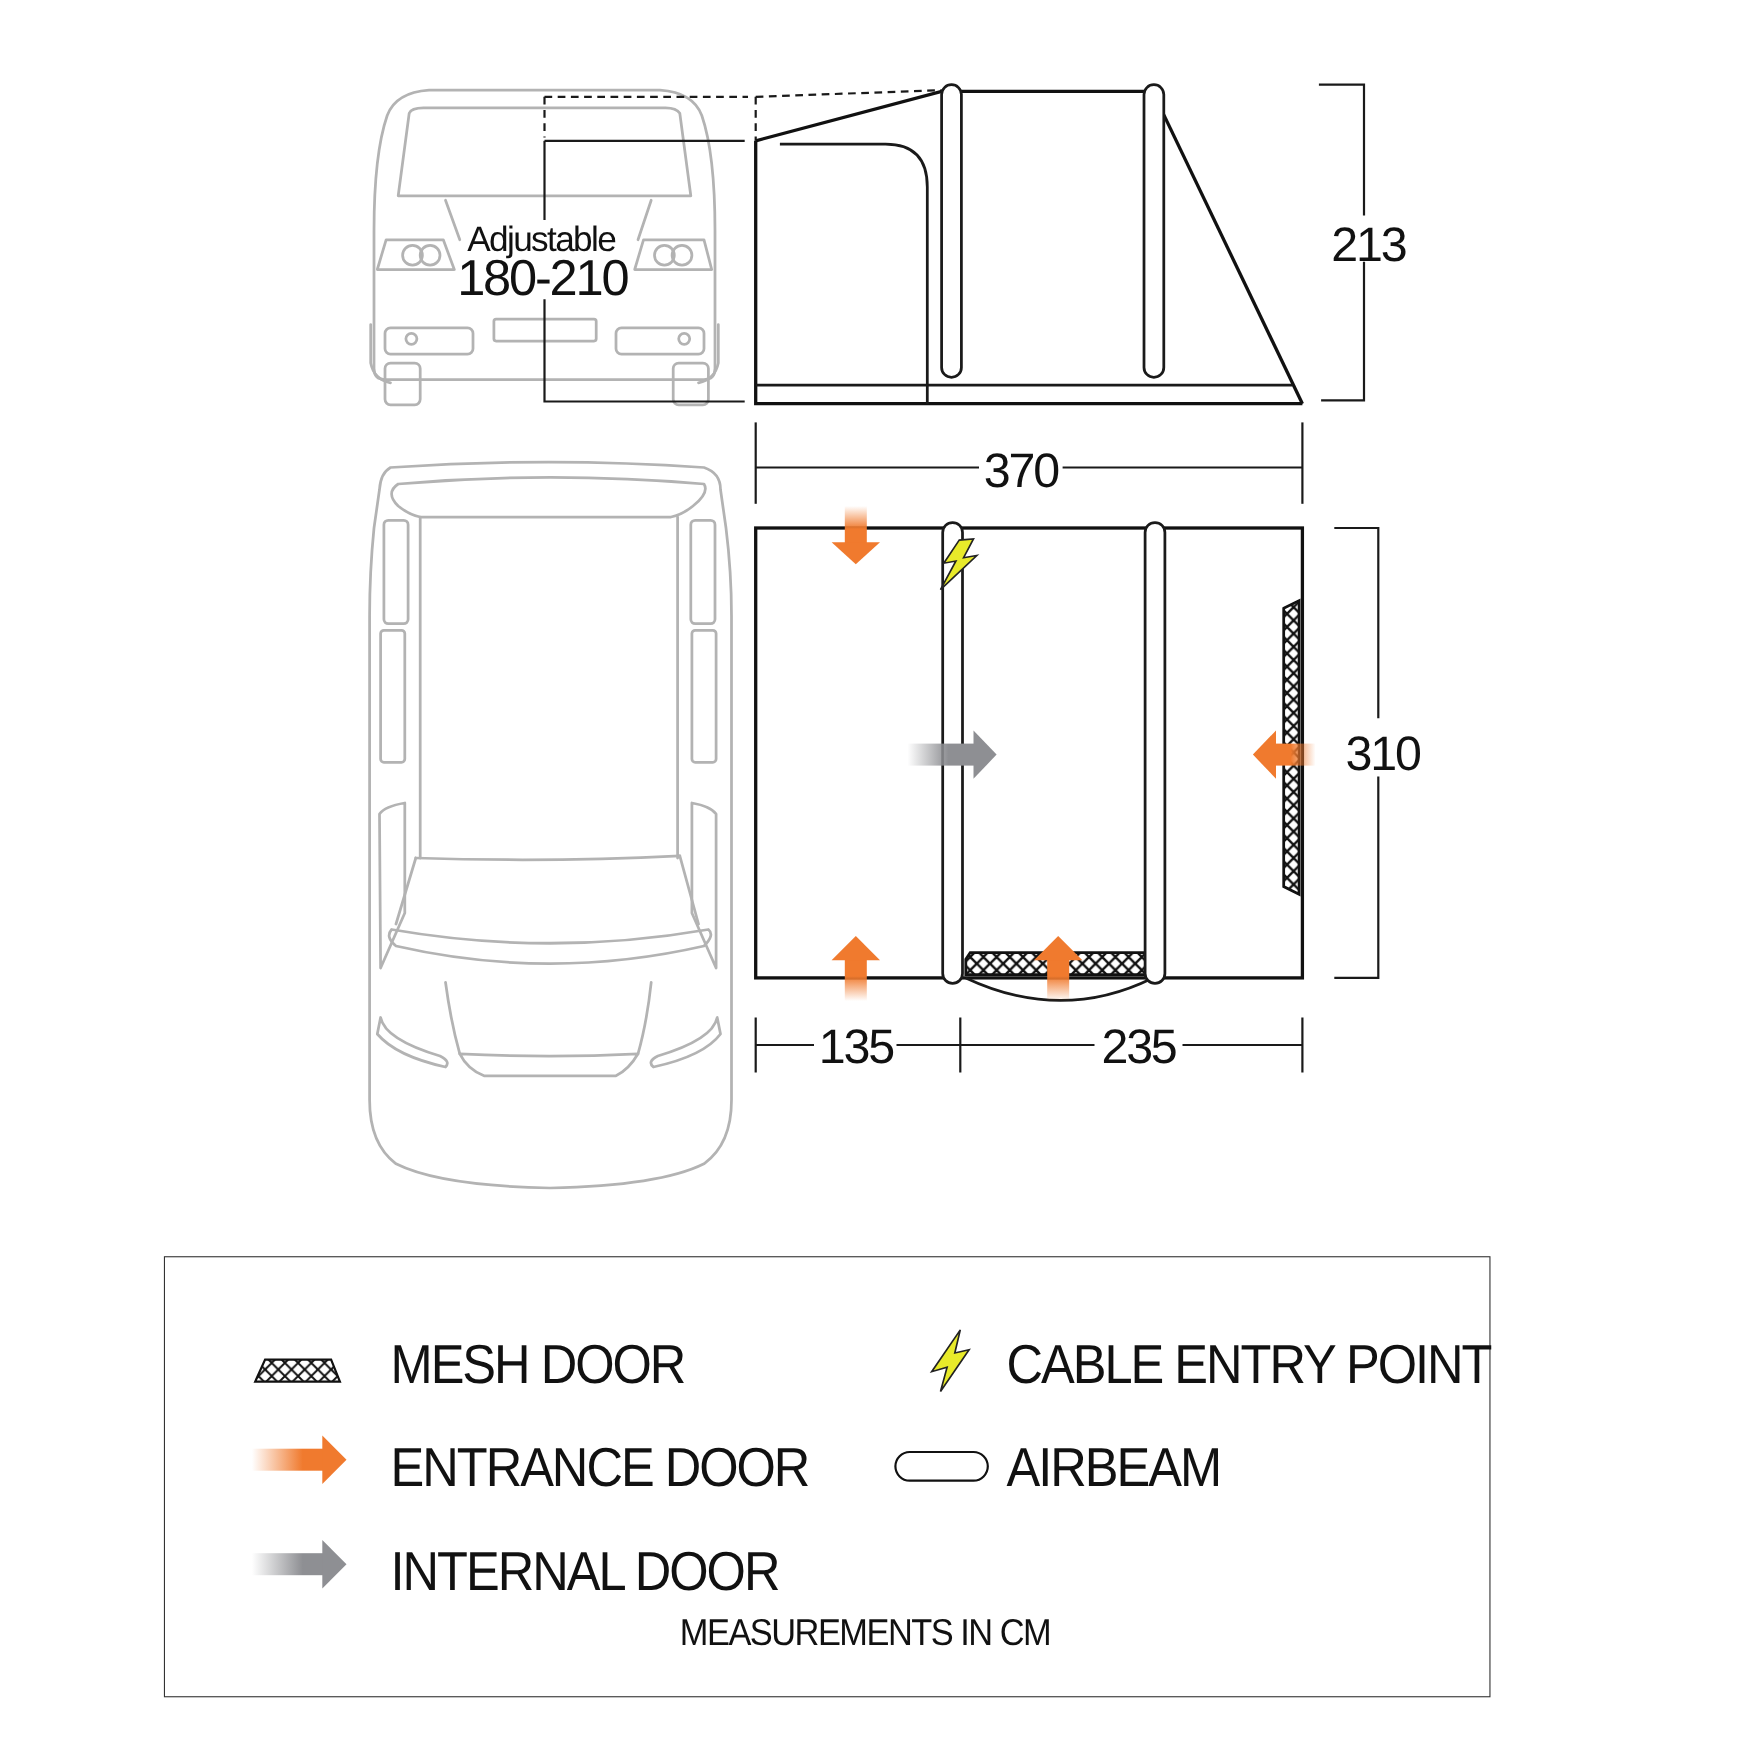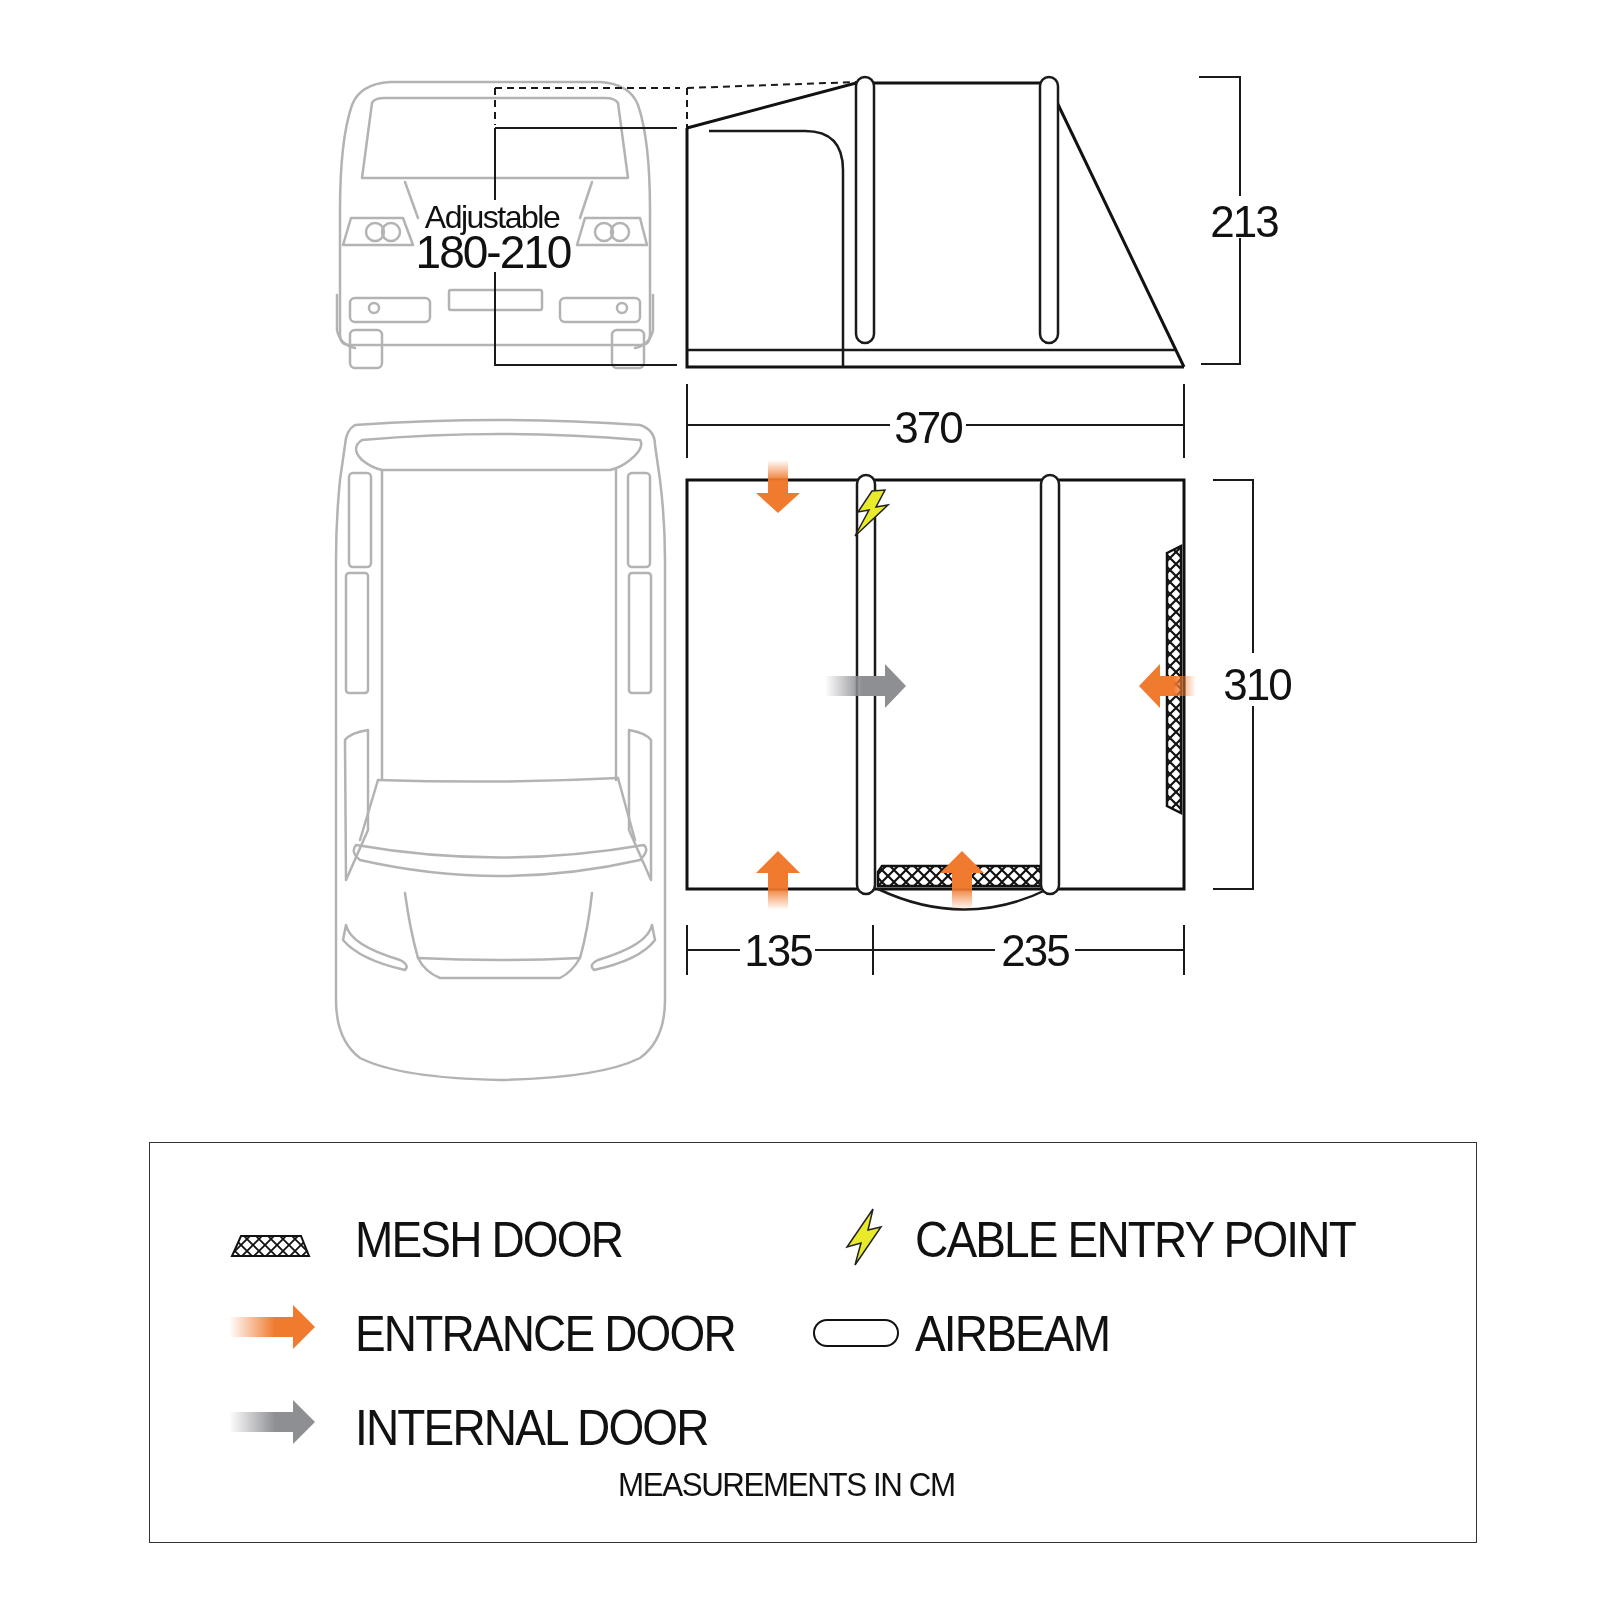--- a/index.html
+++ b/index.html
@@ -6,21 +6,21 @@
   body { width: 1600px; height: 1600px; position: relative; overflow: hidden;
          font-family: "Liberation Sans", sans-serif; }
   svg { position: absolute; left: 0; top: 0; }
   .van { fill: none; stroke: #b3b3b3; stroke-width: 2.5; stroke-linejoin: round; stroke-linecap: round; }
   .ln { fill: none; stroke: #1a1a1a; stroke-width: 2.5; }
   .ln3 { fill: none; stroke: #111; stroke-width: 3; }
   .beam { fill: #ffffff; stroke: #1a1a1a; stroke-width: 2.5; }
   .dim { fill: none; stroke: #1a1a1a; stroke-width: 2; }
   .dimtxt { font-family: "Liberation Sans", sans-serif; font-size: 44px; fill: #111; letter-spacing: -2px; }
   .lbl { font-family: "Liberation Sans", sans-serif; fill: #111; }
-  .legend-box { position: absolute; left: 149px; top: 1142px; width: 1328px; height: 401px;
+  .legend-box { position: absolute; left: 149px; top: 1142px; width: 1206px; height: 401px;
                 border: 1.5px solid #333; box-sizing: border-box; }
   .legend-item { position: absolute; font-size: 50px; color: #111; letter-spacing: -2px;
                  transform: scaleX(0.92); transform-origin: left center; white-space: nowrap; }
   .note { position: absolute; font-size: 34px; color: #111; letter-spacing: -1.5px;
           transform: scaleX(0.92); transform-origin: left center; white-space: nowrap; }
 </style>
 </head>
 <body>
 
 <svg width="1600" height="1600" viewBox="0 0 1600 1600">

